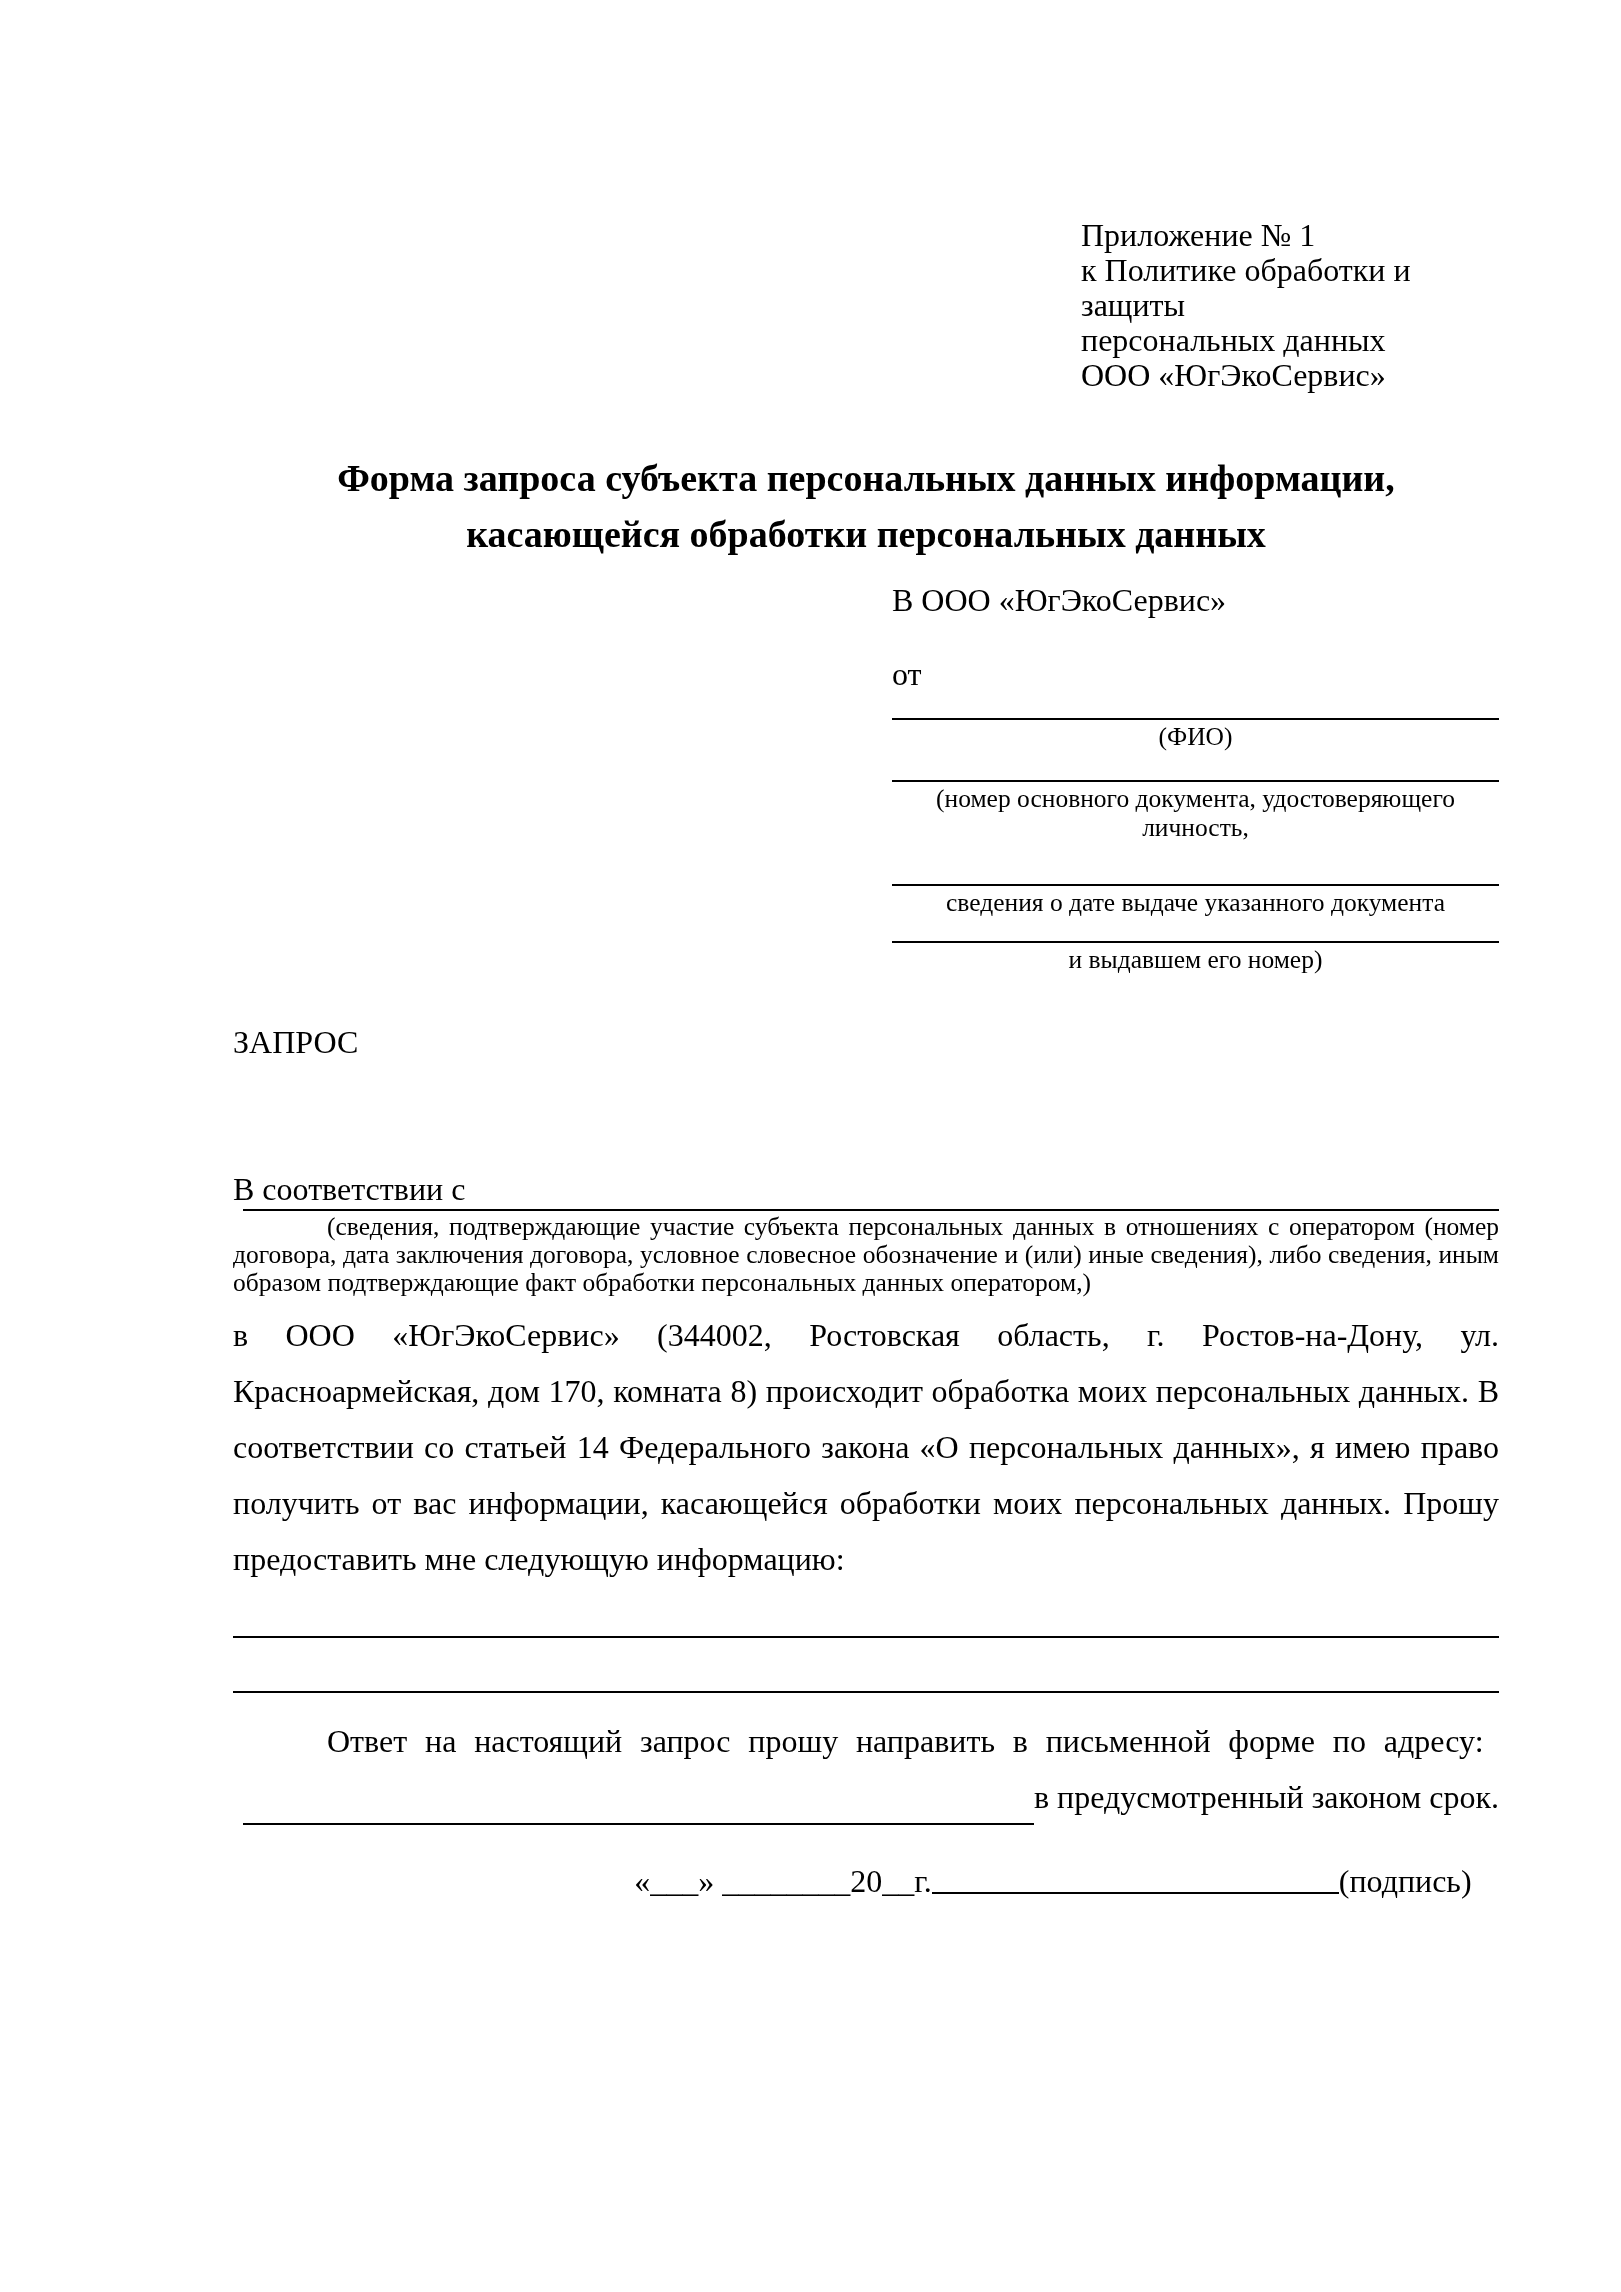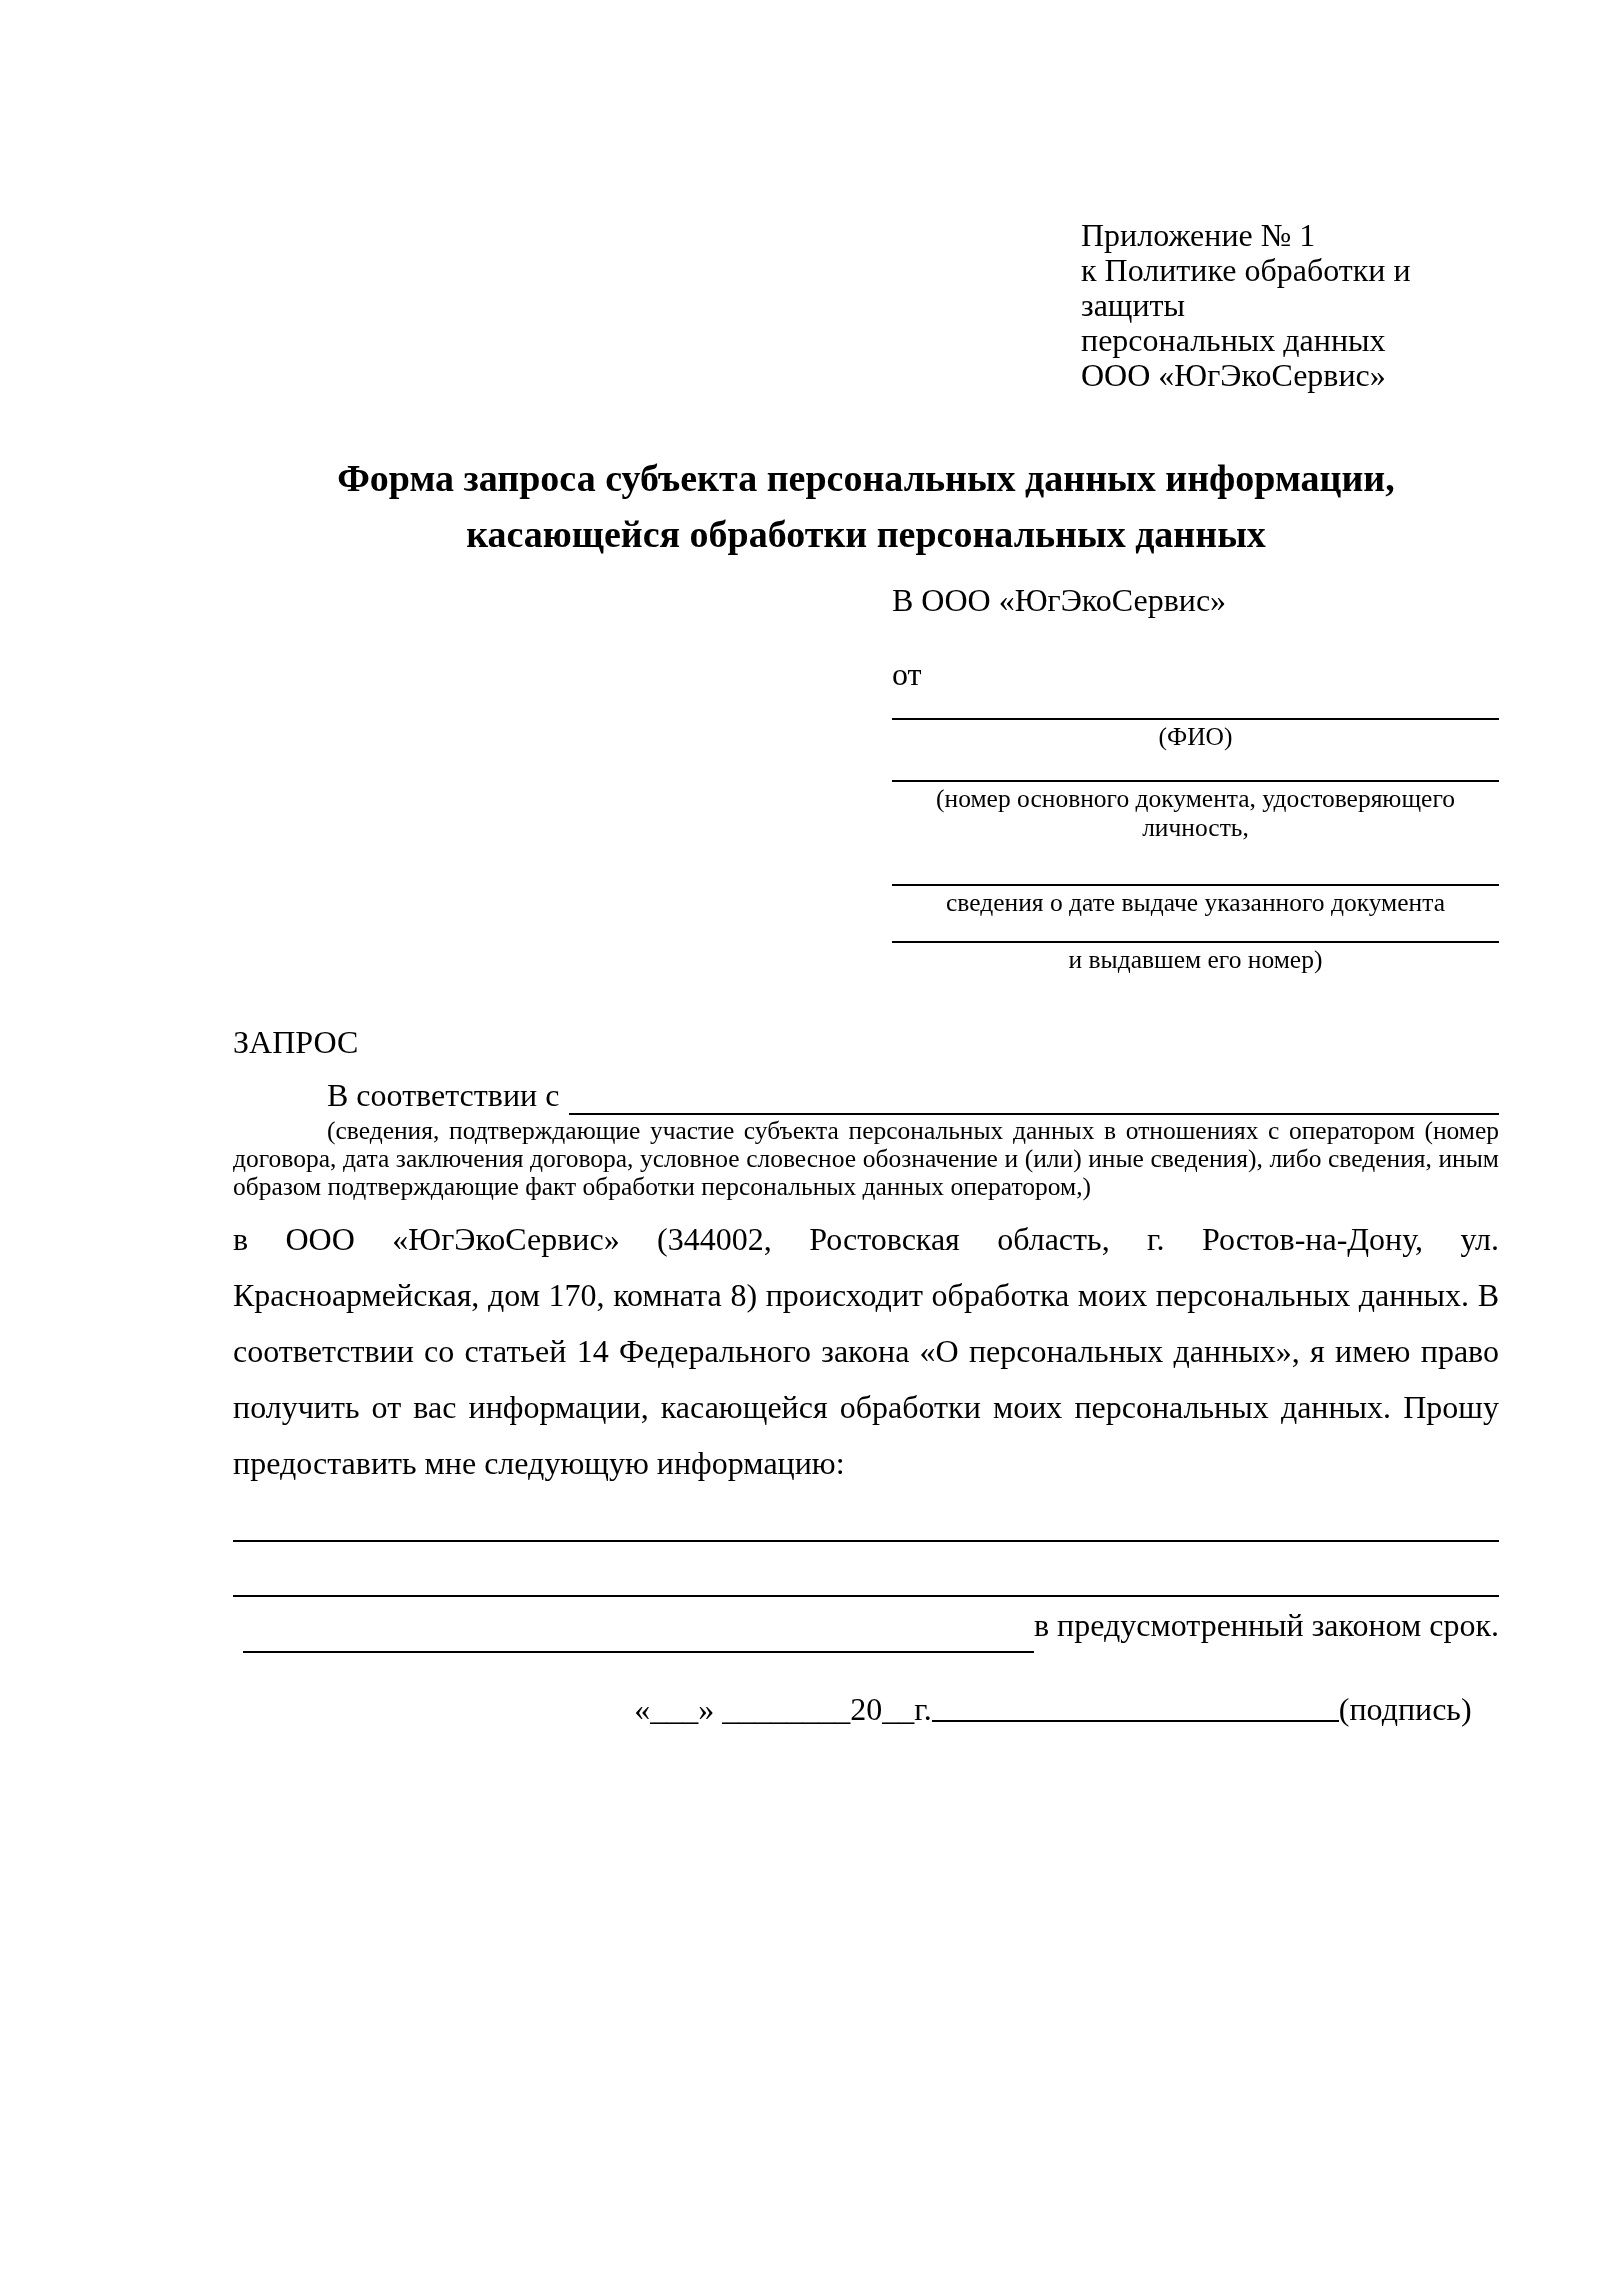--- a/index.html
+++ b/index.html
@@ -42,21 +42,21 @@
     font-size: 25.5px;
     line-height: 29px;
     padding-top: 2px;
     text-align: center;
   }
 
   
   .zapros { margin-top: 49px; line-height: 39px; text-align: left; }
 
   
-  .accordance { display: flex; margin-top: 13.7px; line-height: 39px; }
+  .accordance { display: flex; margin-top: 13.7px; line-height: 39px; flex-direction: column; }
   .indent-space { flex: 0 0 94px; }
   .accordance-lead { white-space: nowrap; }
   .fill-line { flex: 1 1 auto; border-bottom: 2.9px solid #000; margin-left: 9.8px; }
 
   
   .footnote {
     margin: 2px 0 0 0;
     font-size: 25.5px;
     line-height: 28px;
     text-align: justify;
@@ -145,20 +145,21 @@
     <span class="fill-line"></span>
   </div>
 
   <p class="footnote">(сведения, подтверждающие участие субъекта персональных данных в отношениях с оператором (номер договора, дата заключения договора, условное словесное обозначение и (или) иные сведения), либо сведения, иным образом подтверждающие факт обработки персональных данных оператором,)</p>
 
   <p class="body-text">в ООО «ЮгЭкоСервис» (344002, Ростовская область, г. Ростов-на-Дону, ул. Красноармейская, дом 170, комната 8) происходит обработка моих персональных данных. В соответствии со статьей 14 Федерального закона «О персональных данных», я имею право получить от вас информации, касающейся обработки моих персональных данных. Прошу предоставить мне следующую информацию:</p>
 
   <div class="blank-line blank-1"></div>
   <div class="blank-line blank-2"></div>
 
+  <p class="reply">Ответ на настоящий запрос прошу направить в письменной форме по адресу:</p>
 
   <div class="address-row">
     <span class="fill-line"></span>
     <span class="term">в предусмотренный законом срок.</span>
   </div>
 
   <div class="bottom-row">
     <span class="date-line">«___» ________20__г.</span>
     <span class="sig-wrap">
       <span class="sig-line"></span>

